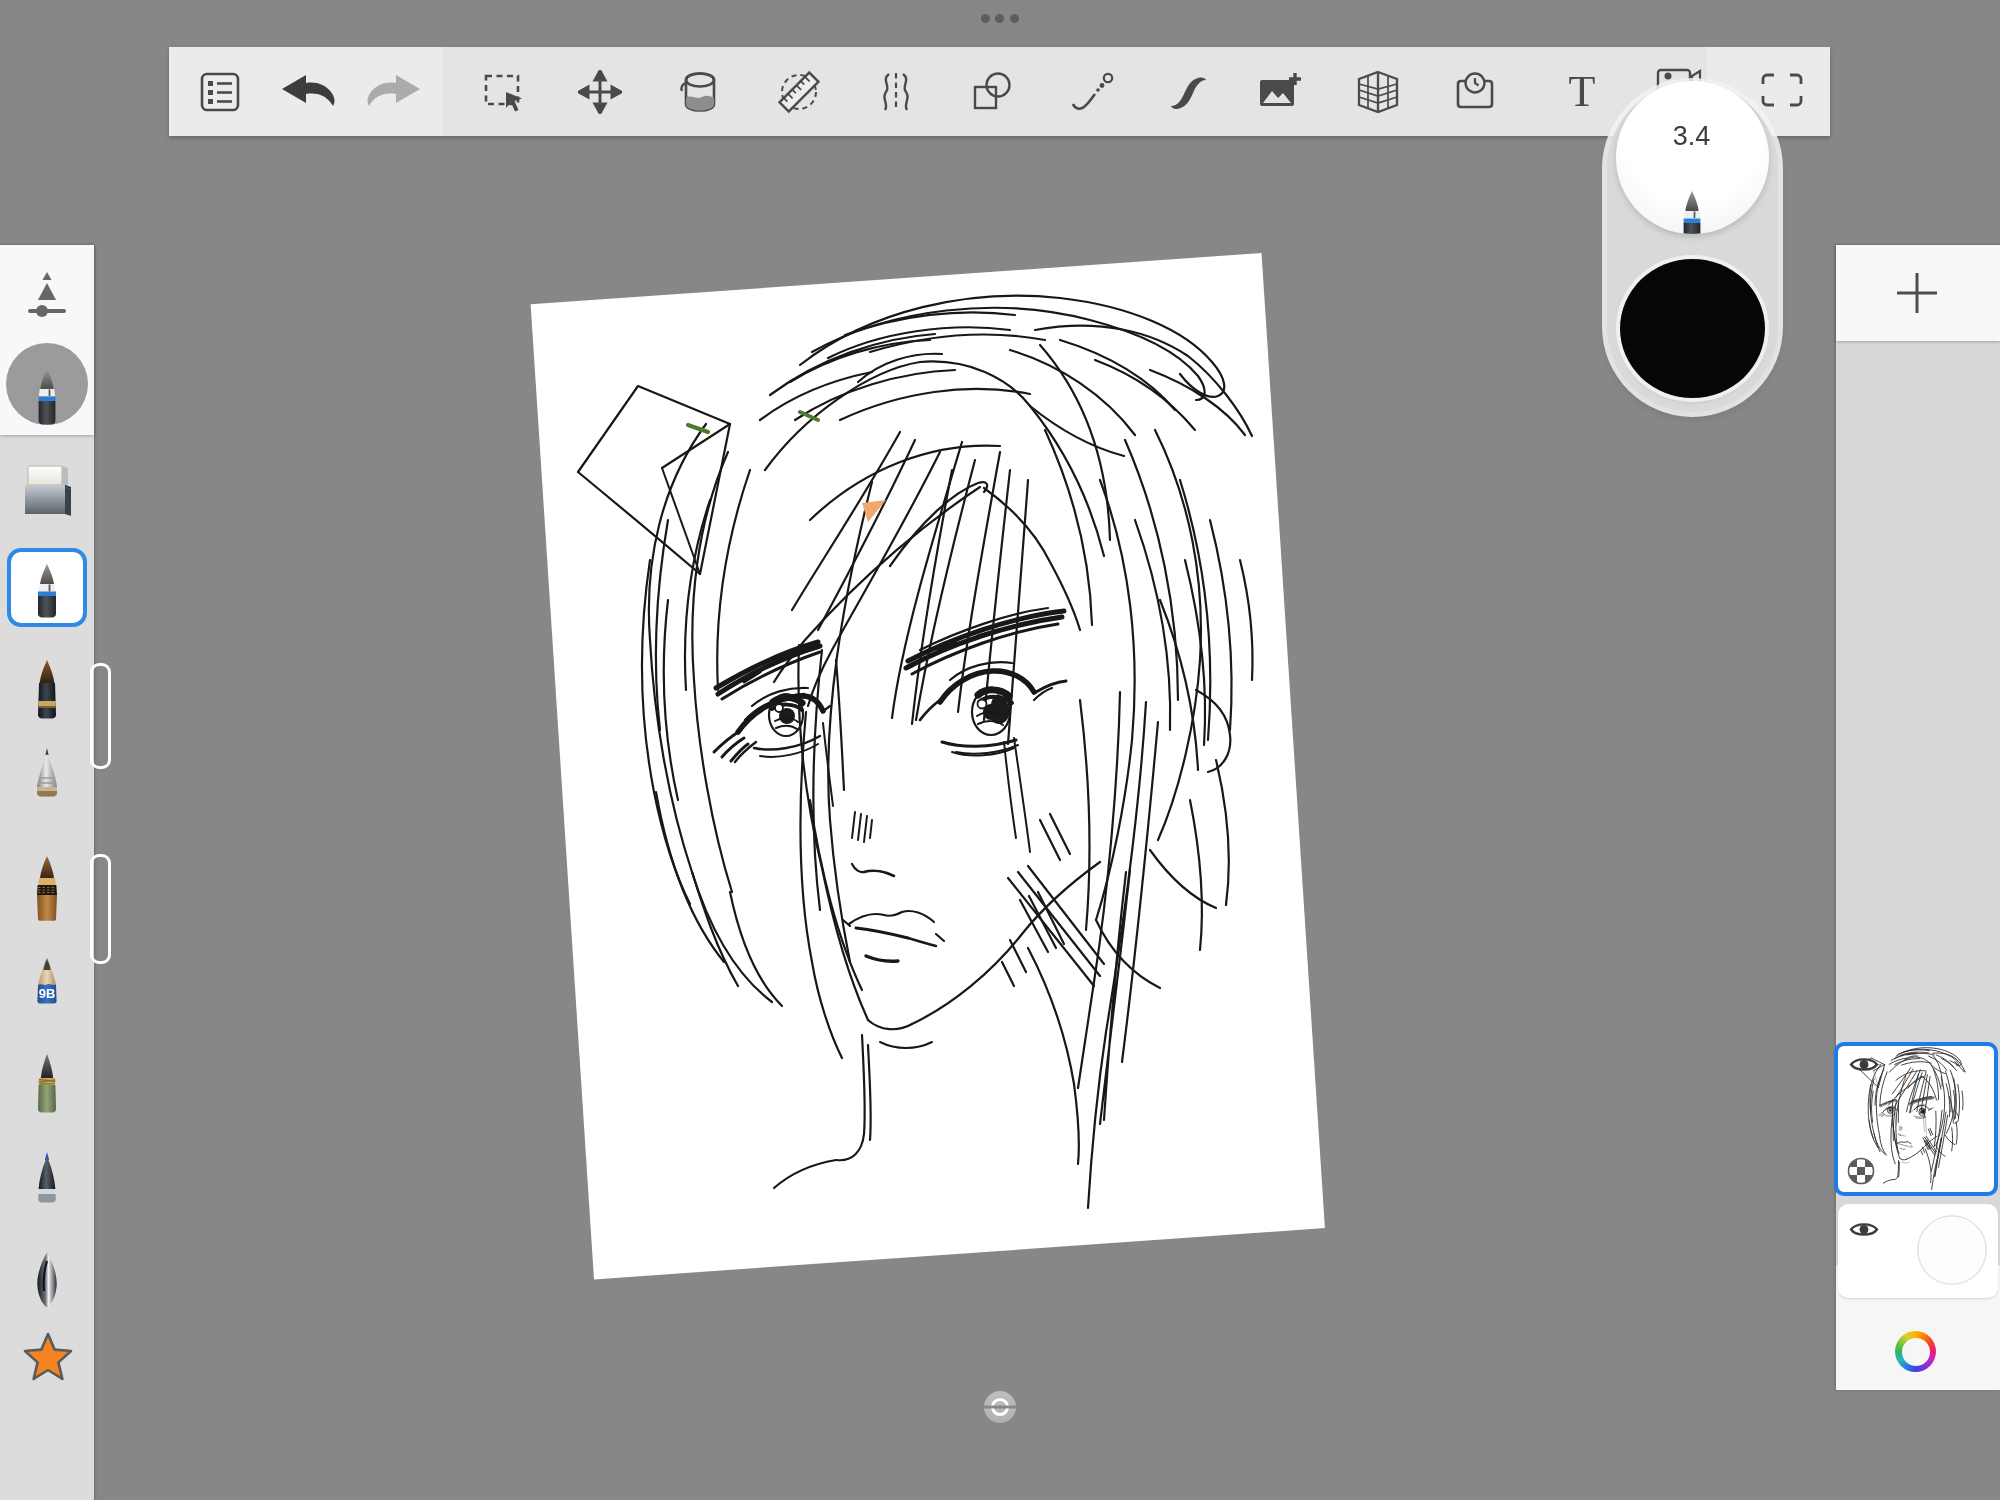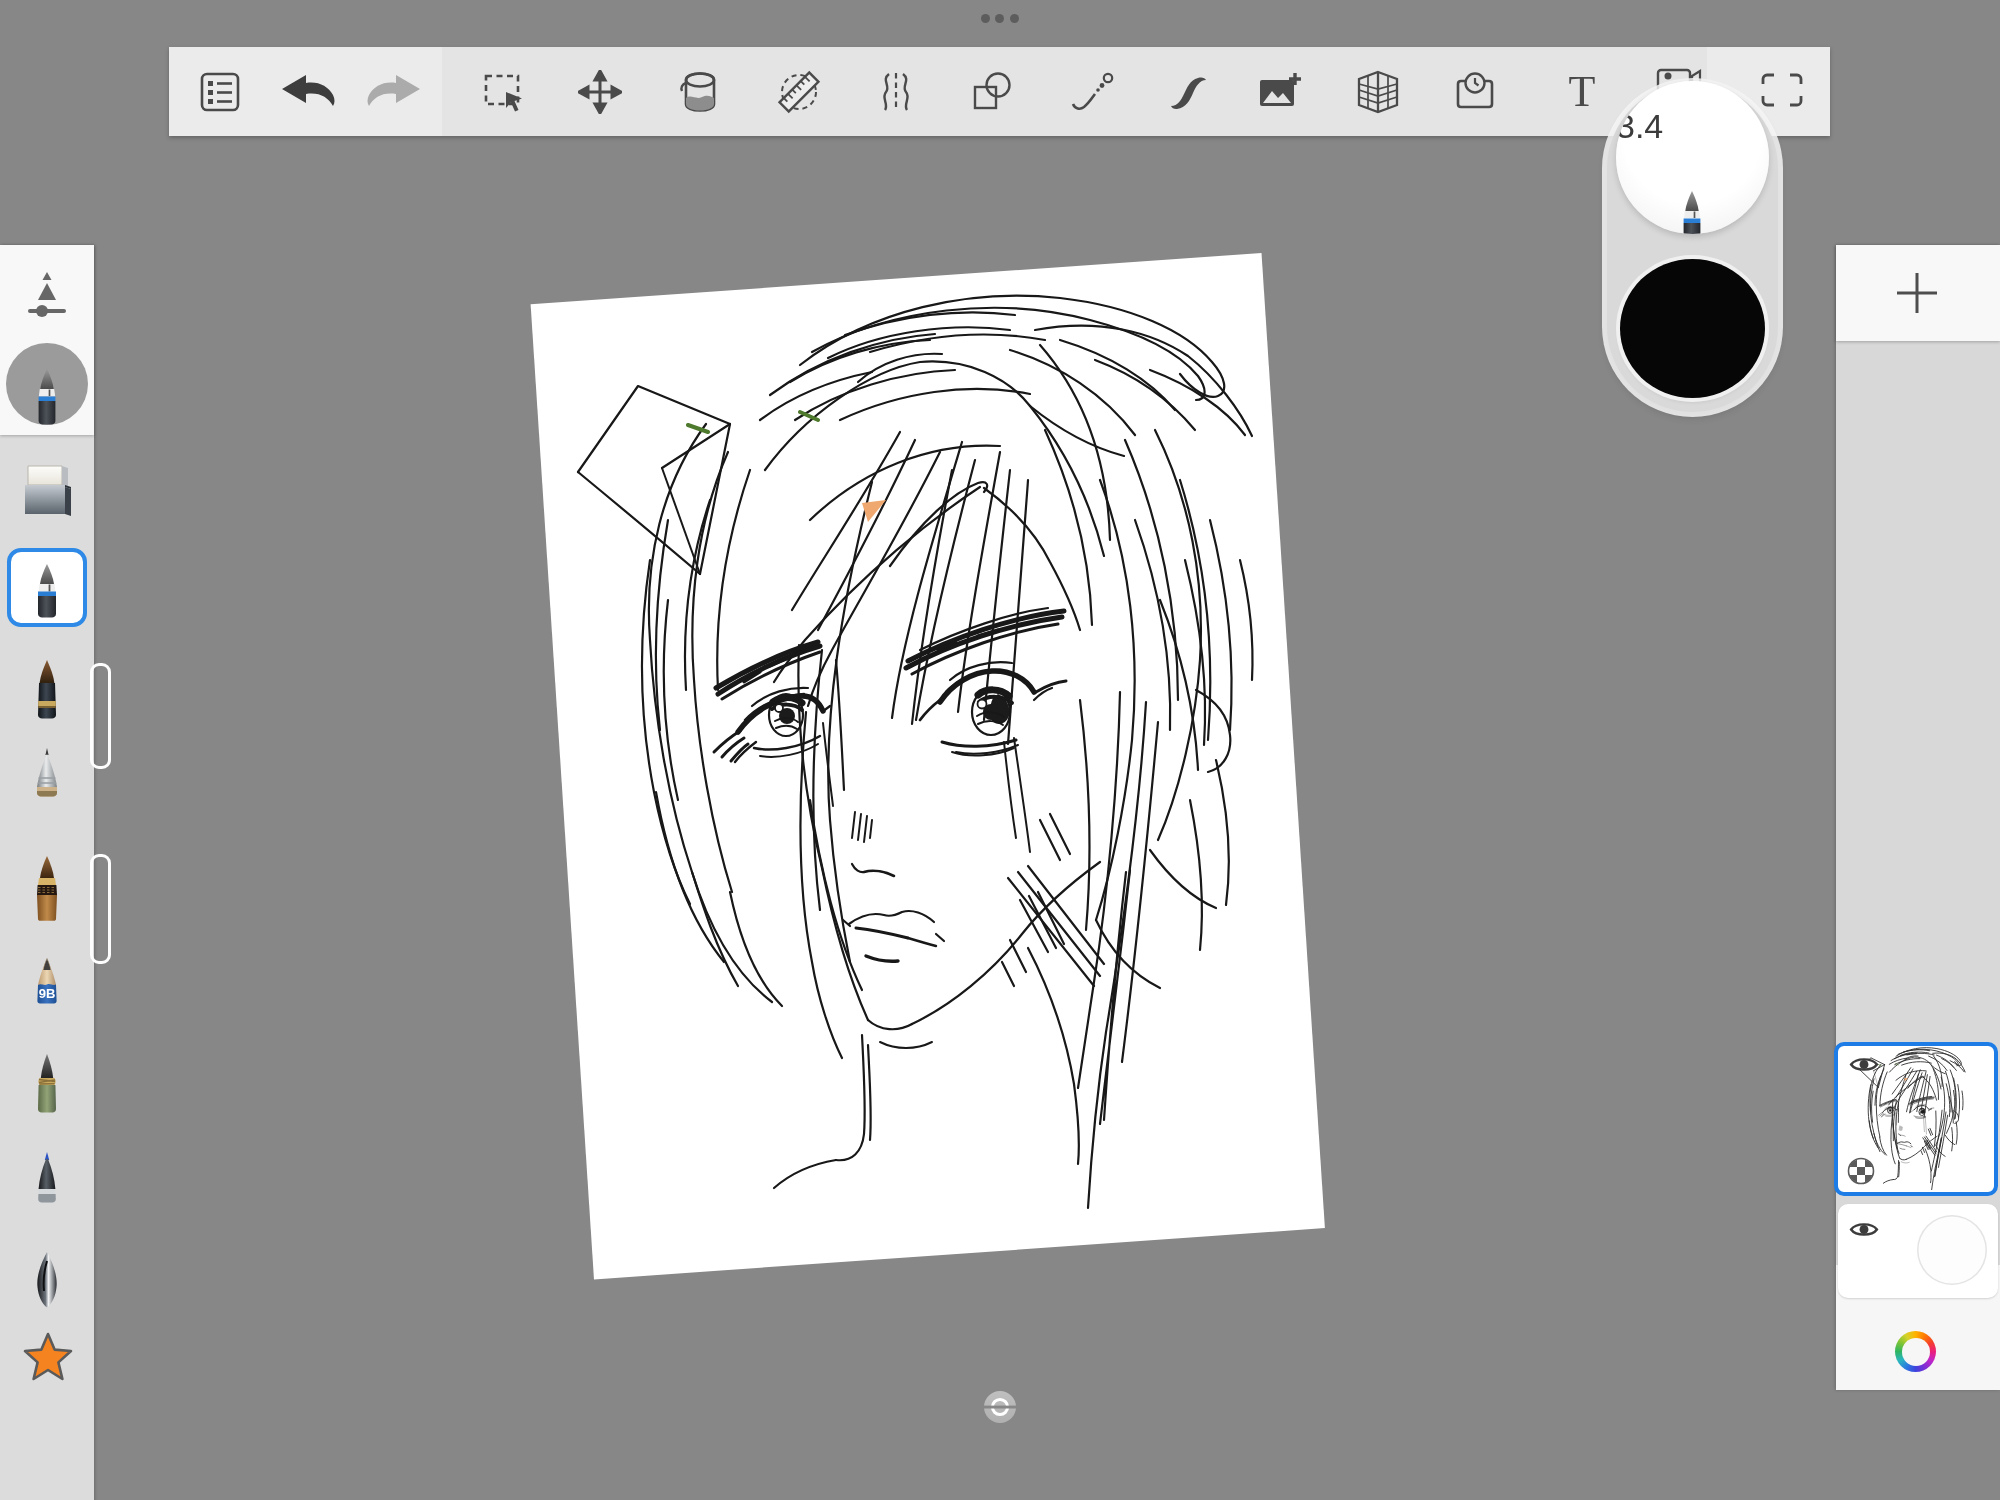--- a/index.html
+++ b/index.html
@@ -26,22 +26,22 @@
   #rtop{position:absolute;left:0;top:0;width:164px;height:96px;background:#f8f8f8;
         box-shadow:0 1px 3px rgba(0,0,0,0.25);}
   #rbot{position:absolute;left:0;top:1020px;width:164px;height:125px;background:#f6f6f6;}
   .layercard{position:absolute;left:2px;width:160px;background:#fff;border-radius:10px;}
   
   #hud{position:absolute;left:1607px;top:83px;width:171px;height:329px;background:#d9d9d9;
        border-radius:86px;box-shadow:0 0 0 5px rgba(245,245,245,0.85), 0 4px 10px rgba(0,0,0,0.2);}
   #hudcirc{position:absolute;left:9px;top:-2px;width:153px;height:153px;border-radius:50%;
            background:radial-gradient(circle at 50% 35%, #ffffff 55%, #ededed 100%);
            box-shadow:0 3px 6px rgba(0,0,0,0.15);overflow:hidden;}
-  #hudnum{position:absolute;left:0;top:26px;width:151px;
-          font-size:34px;color:#3c3c3c;}
+  #hudnum{position:absolute;left:0;top:40px;width:151px;text-align:center;
+          font-size:27px;color:#3c3c3c;}
   #hudblack{position:absolute;left:13px;top:176px;width:145px;height:139px;border-radius:50%;
             background:#060606;box-shadow:0 0 0 4px #f0f0f0, 0 3px 5px rgba(0,0,0,0.15);}
   
   #rotbtn{position:absolute;left:984px;top:1391px;width:32px;height:32px;border-radius:50%;
           background:linear-gradient(#bfbfbf,#b0b0b0);}
 </style>
 </head>
 <body>
   <div class="dot" style="left:981px"></div>
   <div class="dot" style="left:995px"></div>

